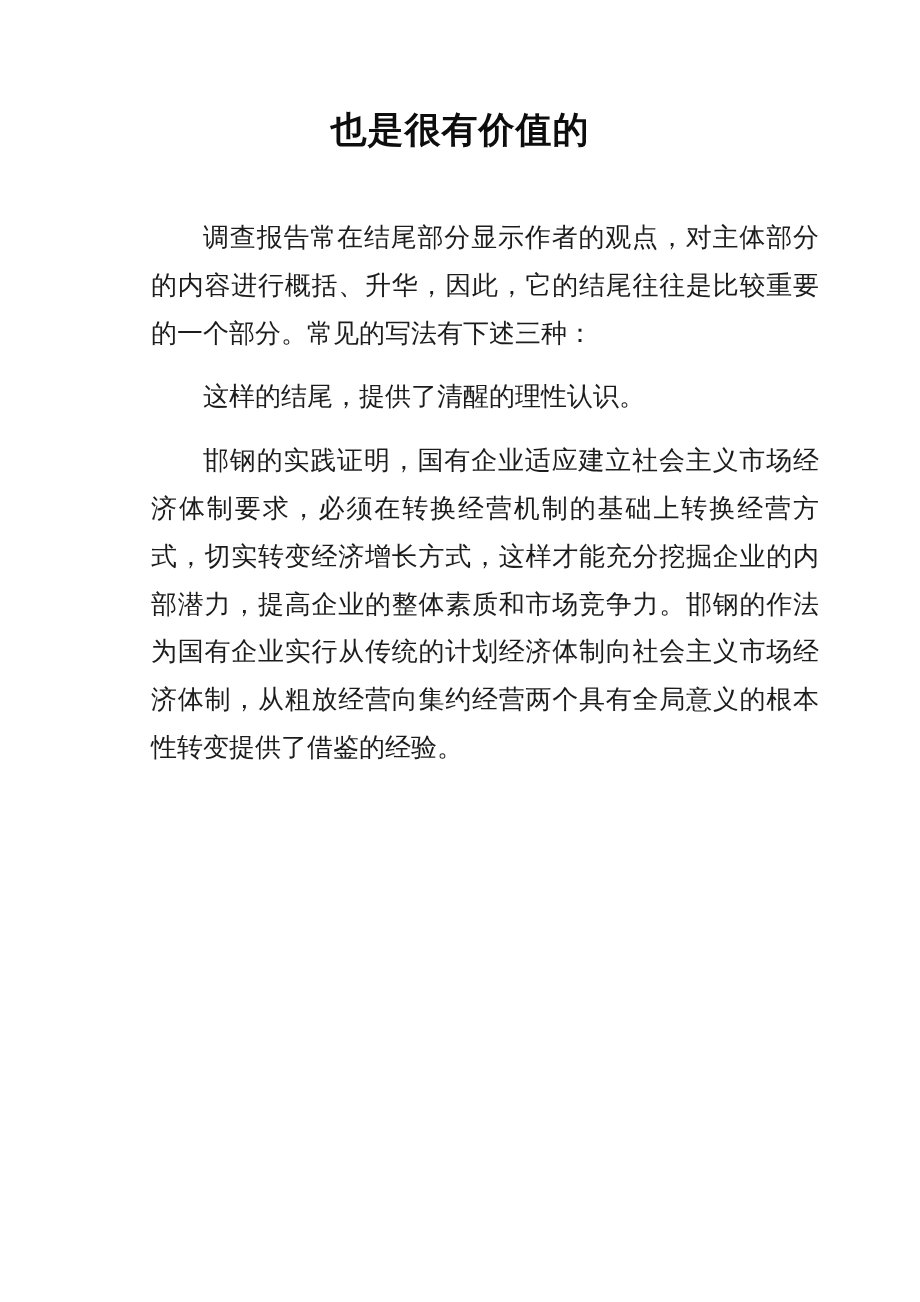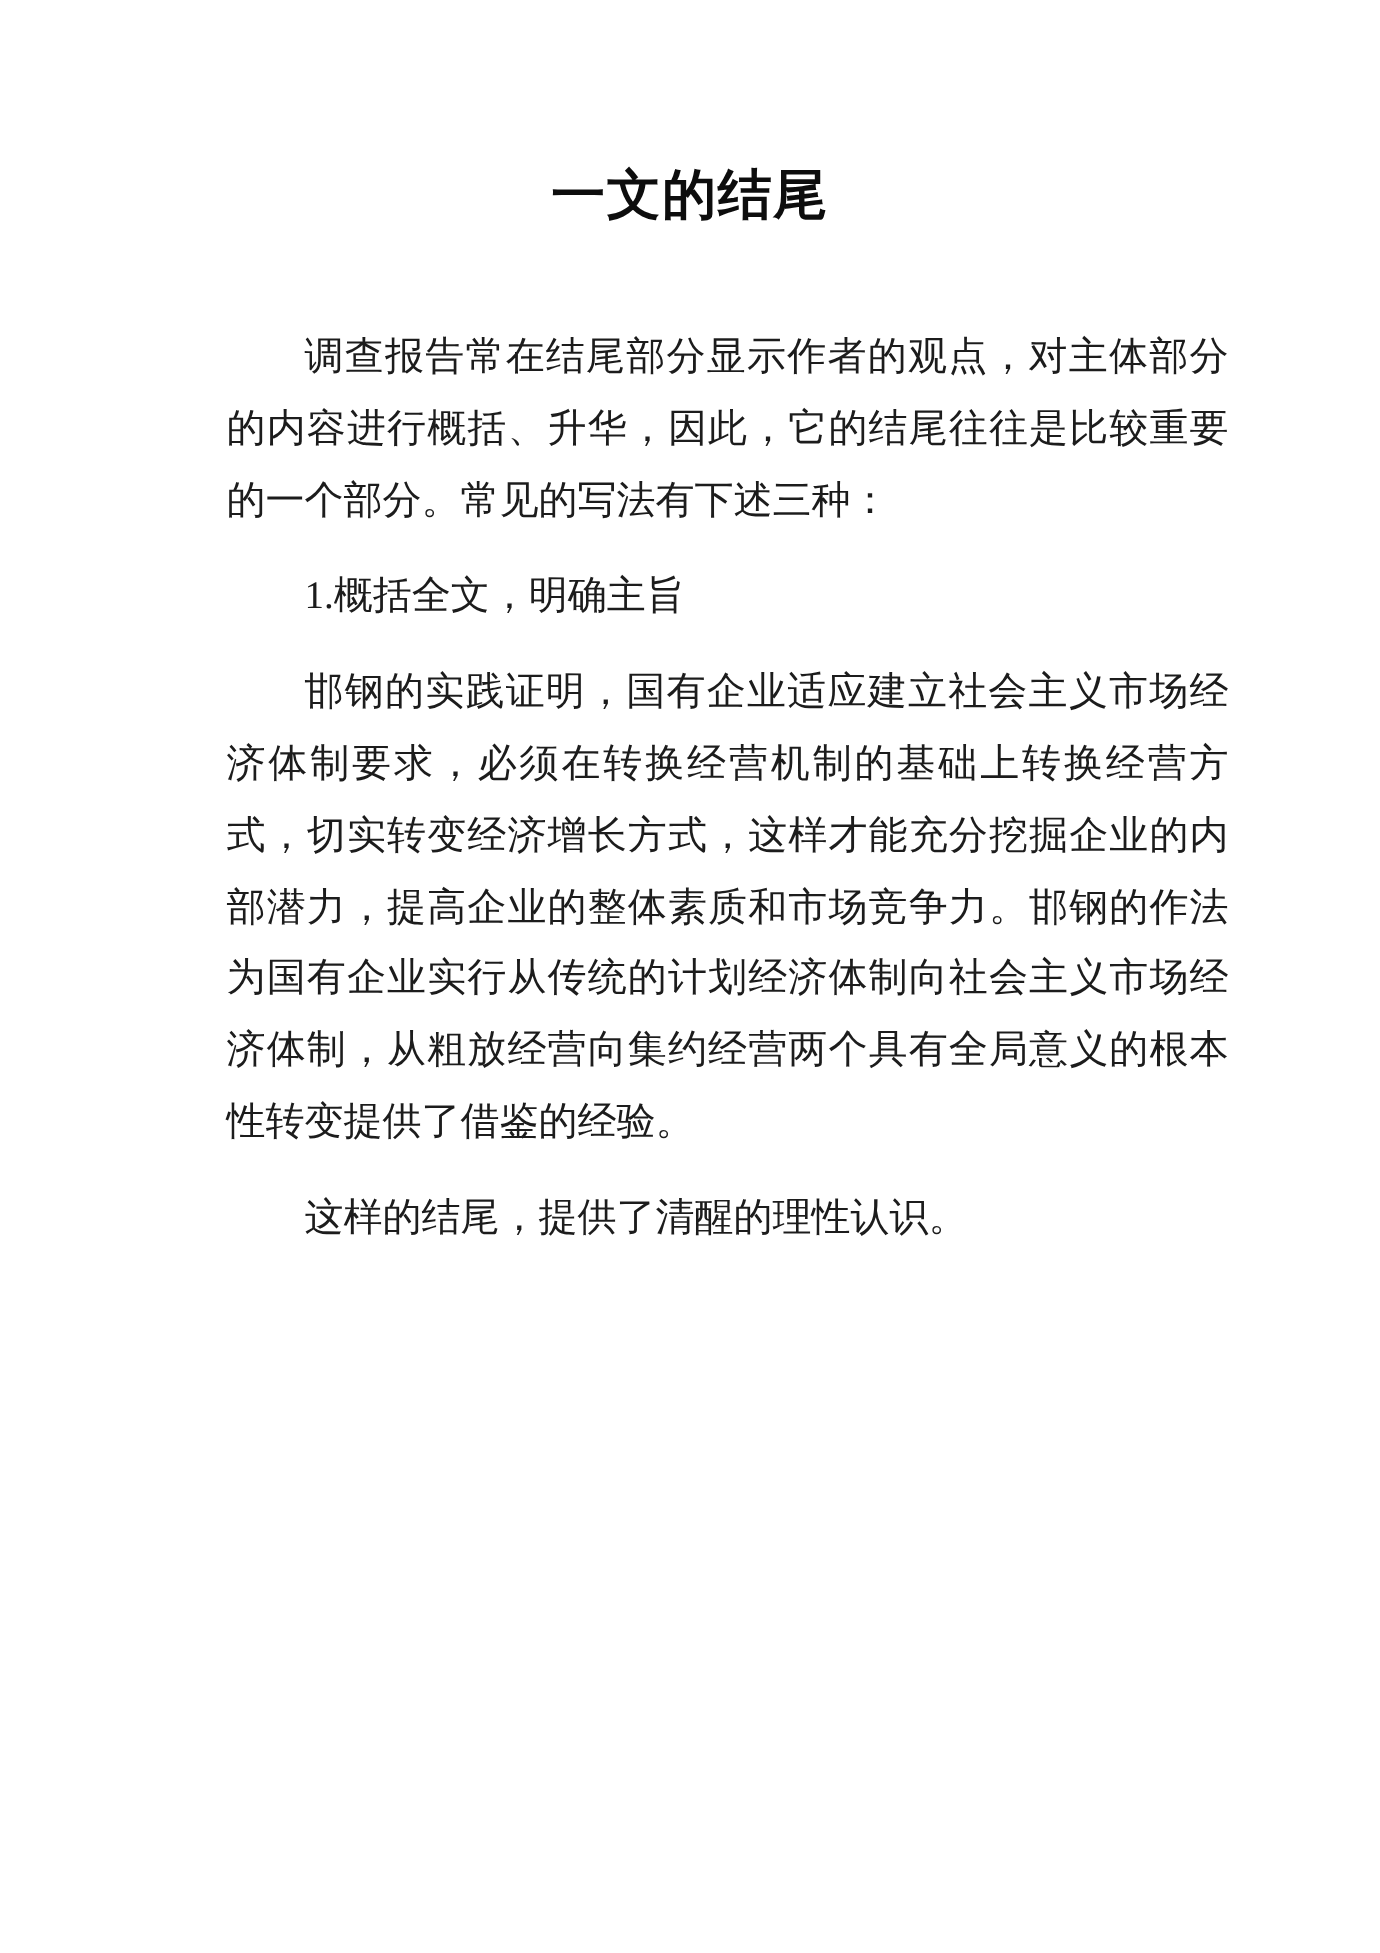--- a/index.html
+++ b/index.html
@@ -40,21 +40,20 @@
     padding: 0;
     text-indent: 2em;
     word-break: break-all;
     overflow-wrap: break-word;
   }
 </style>
 </head>
 <body>
 
 <div class="page">
-  <div class="doc-title">一文的结尾</div>
+  <div class="doc-title">也是很有价值的</div>
 
   <div class="doc-body">
     <p>调查报告常在结尾部分显示作者的观点，对主体部分的内容进行概括、升华，因此，它的结尾往往是比较重要的一个部分。常见的写法有下述三种：</p>
-    <p>1.概括全文，明确主旨</p>
+    <p>这样的结尾，提供了清醒的理性认识。</p>
     <p>邯钢的实践证明，国有企业适应建立社会主义市场经济体制要求，必须在转换经营机制的基础上转换经营方式，切实转变经济增长方式，这样才能充分挖掘企业的内部潜力，提高企业的整体素质和市场竞争力。邯钢的作法为国有企业实行从传统的计划经济体制向社会主义市场经济体制，从粗放经营向集约经营两个具有全局意义的根本性转变提供了借鉴的经验。</p>
-    <p>这样的结尾，提供了清醒的理性认识。</p>
   </div>
 </div>
 
 </body></html>

